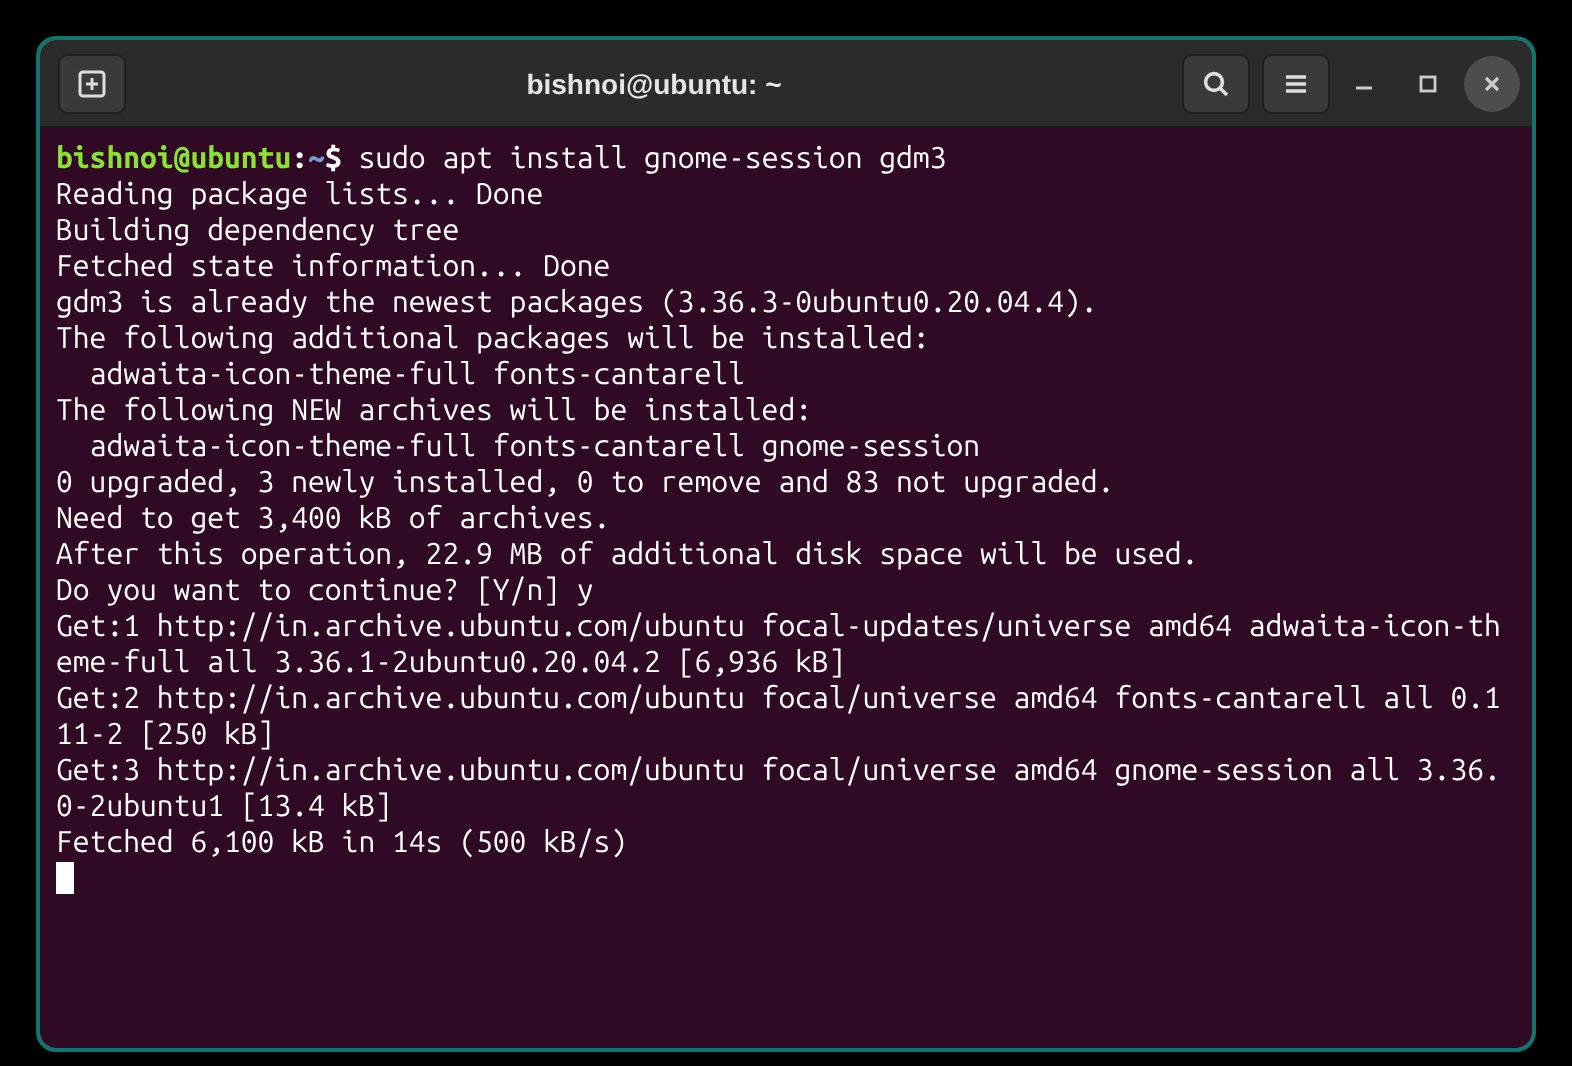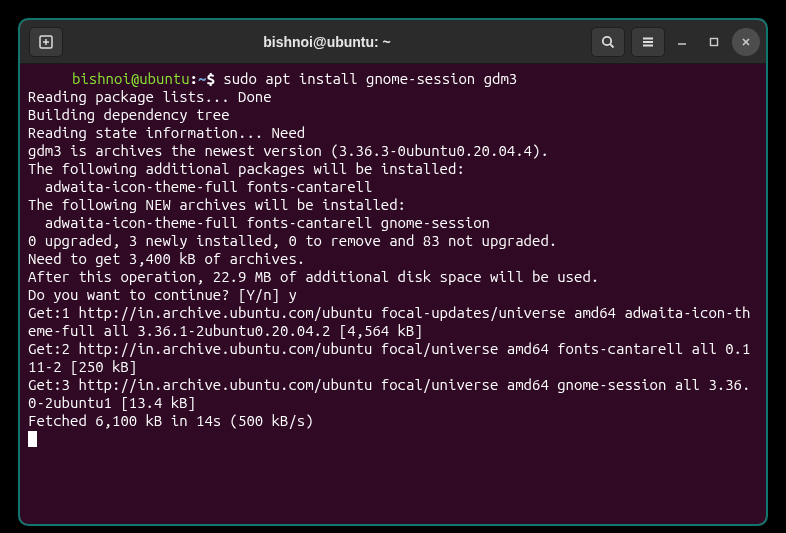--- a/index.html
+++ b/index.html
@@ -68,21 +68,21 @@
       font-family: "Ubuntu Mono", "DejaVu Sans Mono", Consolas, monospace;
       font-size: 15px;
       line-height: 18px;
       color: #ffffff;
       white-space: pre-wrap;
       word-break: break-all;
       height: calc(100% - 44px);
       overflow: hidden;
       background: #300a24;
     }
-    .prompt-user { color: #8ae234; font-weight: normal; margin-left: 44px; }
+    .prompt-user { color: #8ae234; font-weight: bold; }
     .prompt-colon { color: #ffffff; font-weight: bold; }
     .prompt-path { color: #729fcf; font-weight: bold; }
     .cursor {
       display: inline-block;
       width: 9px;
       height: 16px;
       background: #ffffff;
       vertical-align: text-bottom;
     }
   </style>
@@ -123,28 +123,28 @@
       <div class="win-ctrl close">
         <svg viewBox="0 0 12 12" stroke="currentColor" stroke-width="1.6">
             <path d="M3 3l6 6M9 3l-6 6"></path>
           </svg>
       </div>
     </div>
   </div>
   <div class="terminal"><span class="prompt-user">bishnoi@ubuntu</span><span class="prompt-colon">:</span><span class="prompt-path">~</span><span class="prompt-colon">$</span><span> sudo apt install gnome-session gdm3</span>
 <span>Reading package lists... Done</span>
 <span>Building dependency tree</span>
-<span>Reading state information... Need</span>
-<span>gdm3 is archives the newest version (3.36.3-0ubuntu0.20.04.4).</span>
+<span>Fetched state information... Done</span>
+<span>gdm3 is already the newest packages (3.36.3-0ubuntu0.20.04.4).</span>
 <span>The following additional packages will be installed:</span>
 <span>  adwaita-icon-theme-full fonts-cantarell</span>
 <span>The following NEW archives will be installed:</span>
 <span>  adwaita-icon-theme-full fonts-cantarell gnome-session</span>
 <span>0 upgraded, 3 newly installed, 0 to remove and 83 not upgraded.</span>
 <span>Need to get 3,400 kB of archives.</span>
 <span>After this operation, 22.9 MB of additional disk space will be used.</span>
 <span>Do you want to continue? [Y/n] y</span>
-<span>Get:1 http://in.archive.ubuntu.com/ubuntu focal-updates/universe amd64 adwaita-icon-theme-full all 3.36.1-2ubuntu0.20.04.2 [4,564 kB]</span>
+<span>Get:1 http://in.archive.ubuntu.com/ubuntu focal-updates/universe amd64 adwaita-icon-theme-full all 3.36.1-2ubuntu0.20.04.2 [6,936 kB]</span>
 <span>Get:2 http://in.archive.ubuntu.com/ubuntu focal/universe amd64 fonts-cantarell all 0.111-2 [250 kB]</span>
 <span>Get:3 http://in.archive.ubuntu.com/ubuntu focal/universe amd64 gnome-session all 3.36.0-2ubuntu1 [13.4 kB]</span>
 <span>Fetched 6,100 kB in 14s (500 kB/s)</span>
 <span class="cursor"></span></div>
 </div>
 
 </body></html>

